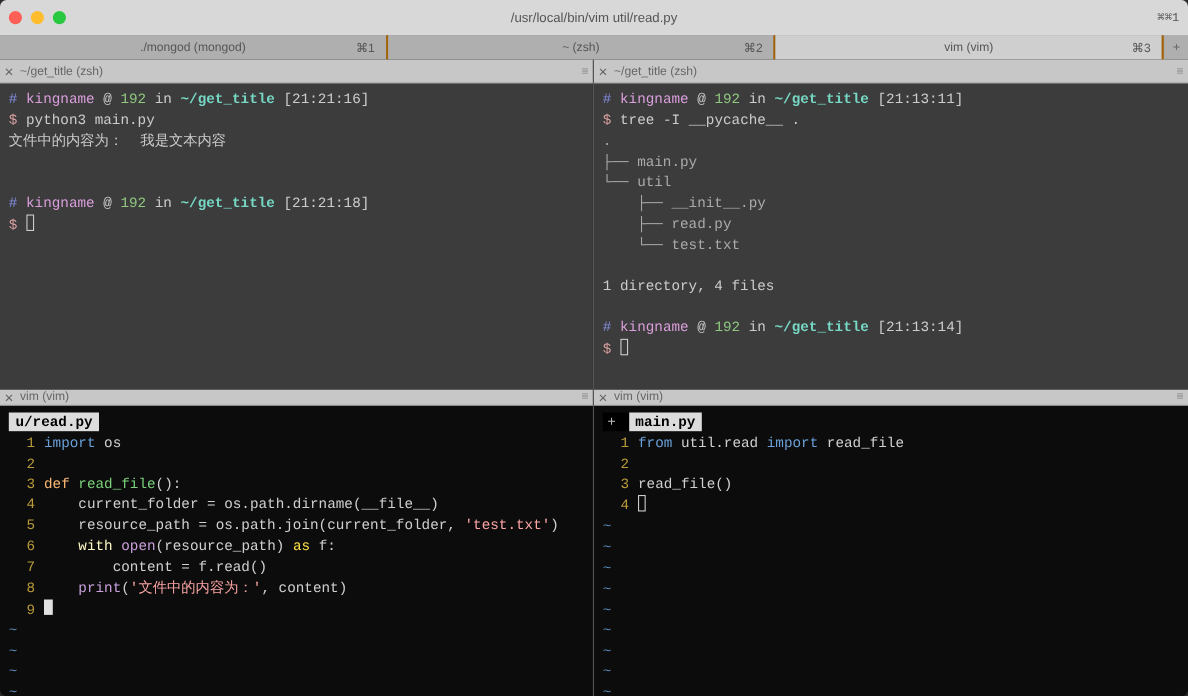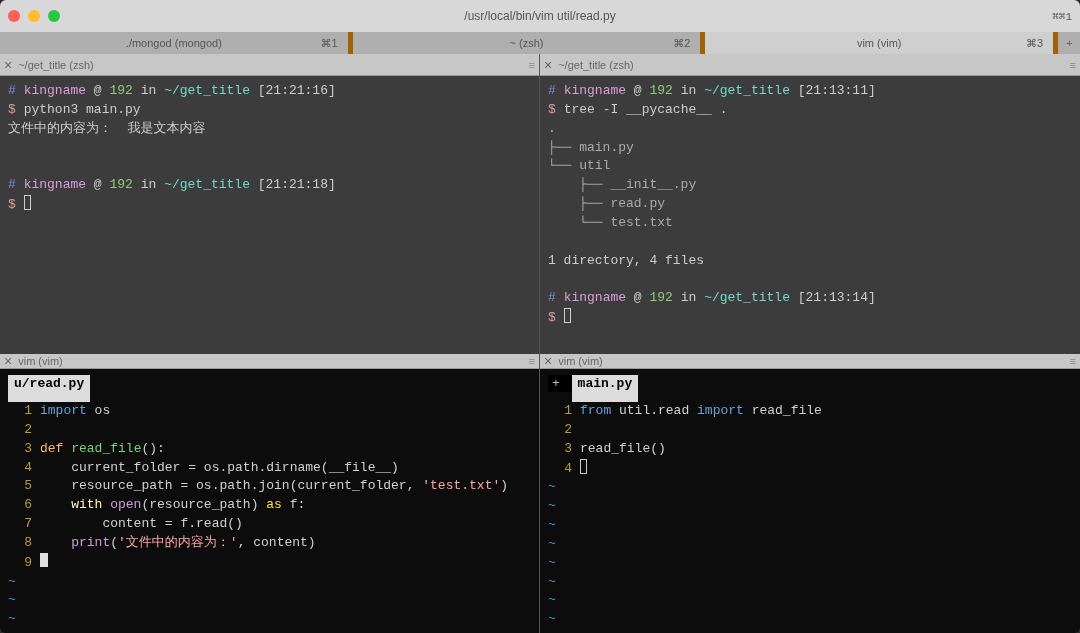--- a/index.html
+++ b/index.html
@@ -39,21 +39,21 @@
   font-family: -apple-system, sans-serif;
   font-size: 11px;
 }
 .tab {
   flex: 1;
   display: flex;
   align-items: center;
   justify-content: center;
   background: #cfcfcf;
   color: #555;
-  border-right: 5px solid #a16207;
+  border-right: 2px solid #a16207;
   position: relative;
 }
 .tab.inactive { background: #b0afaf; }
 .tab .sc { position: absolute; right: 10px; }
 .tab-add { width: 22px; background: #b0afaf; display:flex;align-items:center;justify-content:center;color:#666;border-left:1px solid #aaa; }
 
 .splits { display: flex; width: 100%; height: calc(633px - 44px); }
 .col { display: flex; flex-direction: column; width: 50%; }
 .pane { display: flex; flex-direction: column; overflow: hidden; }
 .pane-top { height: 300px; }
@@ -80,34 +80,34 @@
   white-space: pre;
   color: #ccc;
   background: #3c3c3c;
   font-size: 13px;
 }
 .pr-hash { color: #828ddc; }
 .pr-user { color: #d99edb; }
 .pr-at   { color: #ccc; }
 .pr-host { color: #8fc980; }
 .pr-in   { color: #ccc; }
-.pr-path { color: #76d7c4; font-weight: normal; }
+.pr-path { color: #76d7c4; font-weight: bold; }
 .pr-time { color: #ccc; }
 .pr-dollar { color: #d9a0a0; }
 .cursor { display: inline-block; width: 7px; height: 15px; border: 1px solid #ccc; vertical-align: -2px; }
 .treech { color: #aaa; }
 
 .vim-term { background: #0c0c0c; color: #d0d0d0; }
 .vim-file-tab {
   background: #dcdcdc;
   color: #000;
   padding: 0 6px;
   font-weight: bold;
   display: inline-block;
-  height: 27px;
+  height: 17px;
   line-height: 17px;
 }
 .vim-mod { color: #bbb; background: #000; padding: 0 4px; display:inline-block; height:17px; line-height:17px; }
 .gutter { color: #b89a3a; display:inline-block; width: 32px; text-align: right; padding-right: 8px; }
 .kw-import { color: #6aa0d8; }
 .kw-def { color: #fdba74; }
 .kw-with { color: #fef9c3; }
 .kw-as { color: #fde047; }
 .kw-from { color: #6aa0d8; }
 .fn { color: #7bd27b; }

